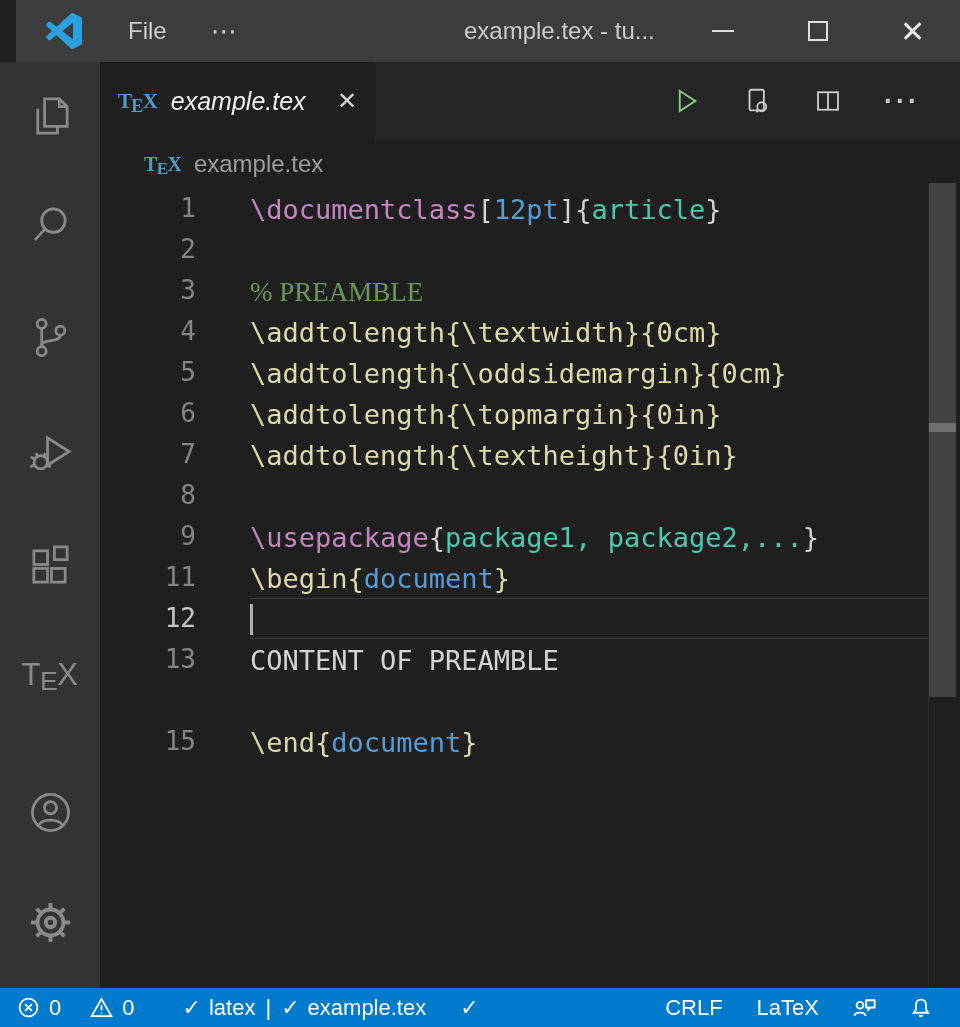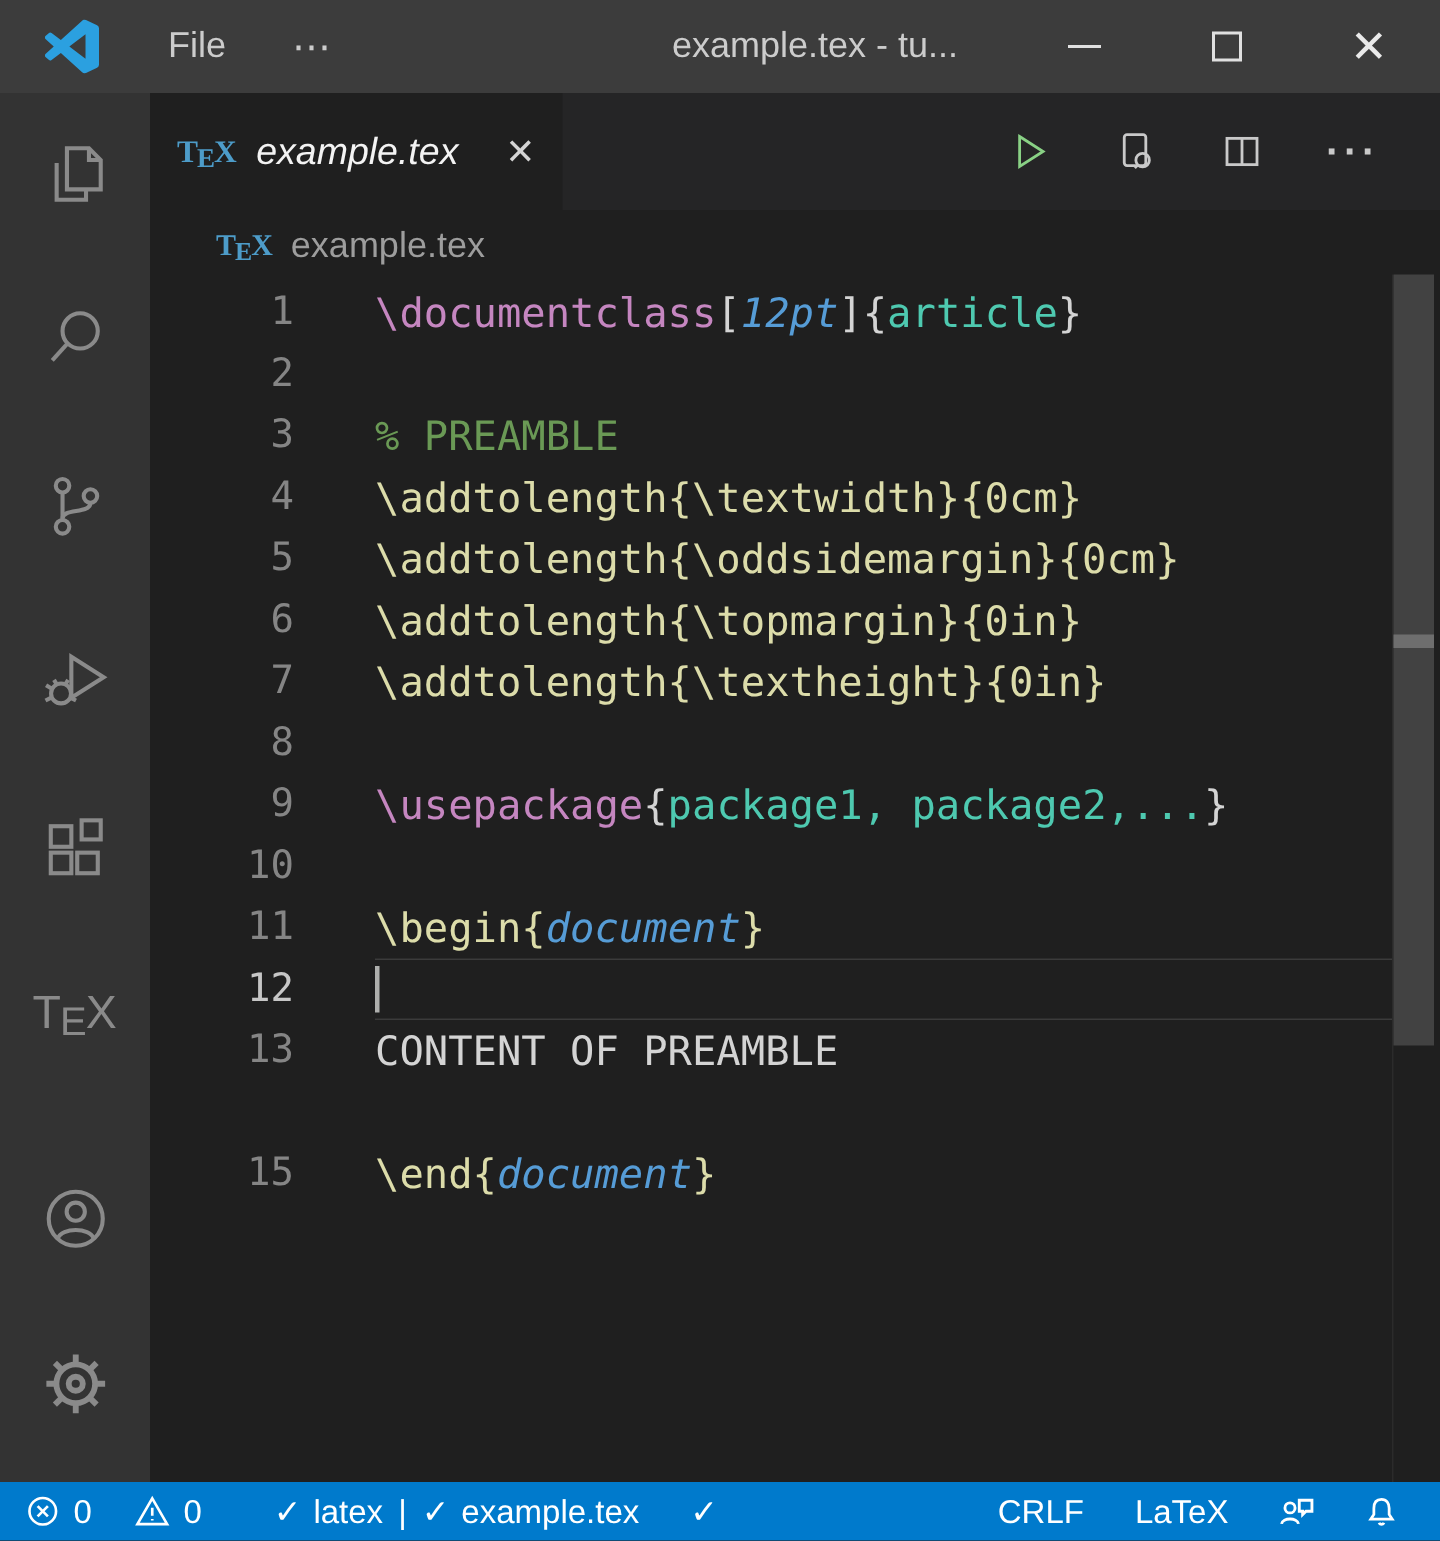--- a/index.html
+++ b/index.html
@@ -5,21 +5,21 @@
   * { box-sizing: border-box; }
   html,body { margin:0; padding:0; }
   body {
     width:960px; height:1027px; position:relative; overflow:hidden;
     background:var(--editor); font-family:"Liberation Sans", sans-serif;
     -webkit-font-smoothing:antialiased;
   }
 
   
   .titlebar {
-    position:absolute; top:0; left:0; right:0; height:62px;
+    position:absolute; top:0; left:16px; right:0; height:62px;
     background:var(--titlebar); display:flex; align-items:center;
     color:#CCCCCC; font-size:24px;
   }
   .logo { width:36px; height:36px; margin:0 24px 0 30px; flex:0 0 auto; }
   .menu-item { padding:0 22px; height:100%; display:flex; align-items:center; cursor:default; }
   .menu-item.more { letter-spacing:2px; font-size:26px; }
   .window-title { position:absolute; left:448px; top:0; height:100%; display:flex; align-items:center; color:#CCCCCC; }
   .win-controls { position:absolute; right:0; top:0; height:100%; display:flex; }
   .win-btn { width:95px; height:100%; display:flex; align-items:center; justify-content:center; color:#EAEAEA; font-size:26px; }
   .max-box { display:inline-block; width:20px; height:20px; border:2px solid #E0E0E0; }
@@ -53,22 +53,22 @@
 
   
   .code-area { position:absolute; top:188px; left:100px; right:0; bottom:39px; background:var(--editor);
     font-family:"DejaVu Sans Mono", monospace; font-size:27px; line-height:41px; }
   .code-line { display:flex; height:41px; white-space:pre; }
   .gutter { width:150px; padding-right:54px; text-align:right; color:var(--linenum); font-size:26px; flex:0 0 auto; }
   .line-content { flex:1; margin-right:32px; border-top:1px solid transparent; border-bottom:1px solid transparent; }
   .code-line.current .line-content { border-color:var(--current-line-border); }
   .code-line.current .gutter { color:var(--linenum-active); }
   .cursor { display:inline-block; width:3px; height:31px; background:var(--cursor); vertical-align:middle; margin-top:-4px; }
-  .tok-m { color:var(--tok-m); } .tok-f { color:var(--tok-f); } .tok-v { color:var(--tok-v);font-style:italic; }
-  .tok-c { color:var(--tok-c);text-align:right; } .tok-p { color:var(--tok-p); } .tok-k { color:var(--tok-k); } .tok-t { color:var(--tok-t); }
+  .tok-m { color:var(--tok-m); } .tok-f { color:var(--tok-f); } .tok-v { color:var(--tok-v); }
+  .tok-c { color:var(--tok-c);text-align:right; } .tok-p { color:var(--tok-p); } .tok-k { color:var(--tok-k);font-family:Liberation Serif, serif; } .tok-t { color:var(--tok-t); }
 
   
   .v-scroll-track { position:absolute; top:183px; left:928px; width:28px; height:805px; border-left:1px solid #2B2B2B; z-index:5; }
   .v-scroll-slider { position:absolute; top:0; left:0; width:100%; height:514px; background:var(--scrollbar); }
   .v-scroll-marker { position:absolute; top:240px; left:0; width:100%; height:9px; background:#6E6E6E; }
 
   
   .statusbar { position:absolute; bottom:0; left:0; right:0; height:39px; background:var(--statusbar);
     display:flex; align-items:center; color:#FFFFFF; font-size:22px; z-index:6; }
   .sb-item { display:flex; align-items:center; gap:8px; padding:0 13px; height:100%; }
@@ -204,21 +204,20 @@
 <div class="code-area">
     <div class="code-line"><span class="gutter">1</span><span class="line-content"><span class="tok-m">\documentclass</span><span class="tok-p">[</span><span class="tok-v">12pt</span><span class="tok-p">]</span><span class="tok-p">{</span><span class="tok-c">article</span><span class="tok-p">}</span></span></div>
     <div class="code-line"><span class="gutter">2</span><span class="line-content"></span></div>
     <div class="code-line"><span class="gutter">3</span><span class="line-content"><span class="tok-k">% PREAMBLE</span></span></div>
     <div class="code-line"><span class="gutter">4</span><span class="line-content"><span class="tok-f">\addtolength{\textwidth}{0cm}</span></span></div>
     <div class="code-line"><span class="gutter">5</span><span class="line-content"><span class="tok-f">\addtolength{\oddsidemargin}{0cm}</span></span></div>
     <div class="code-line"><span class="gutter">6</span><span class="line-content"><span class="tok-f">\addtolength{\topmargin}{0in}</span></span></div>
     <div class="code-line"><span class="gutter">7</span><span class="line-content"><span class="tok-f">\addtolength{\textheight}{0in}</span></span></div>
     <div class="code-line"><span class="gutter">8</span><span class="line-content"></span></div>
     <div class="code-line"><span class="gutter">9</span><span class="line-content"><span class="tok-m">\usepackage</span><span class="tok-p">{</span><span class="tok-c">package1, package2,...</span><span class="tok-p">}</span></span></div>
-    <div class="code-line"><span class="gutter">10</span><span class="line-content"></span></div>
     <div class="code-line"><span class="gutter">11</span><span class="line-content"><span class="tok-f">\begin</span><span class="tok-f">{</span><span class="tok-v">document</span><span class="tok-f">}</span></span></div>
     <div class="code-line current"><span class="gutter">12</span><span class="line-content"><span class="cursor"></span></span></div>
     <div class="code-line"><span class="gutter">13</span><span class="line-content"><span class="tok-t">CONTENT OF PREAMBLE</span></span></div>
     <div class="code-line"><span class="line-content"></span></div>
     <div class="code-line"><span class="gutter">15</span><span class="line-content"><span class="tok-f">\end</span><span class="tok-f">{</span><span class="tok-v">document</span><span class="tok-f">}</span></span></div>
   </div>
 
 <div class="v-scroll-track">
   <div class="v-scroll-slider"></div>
   <div class="v-scroll-marker"></div>

